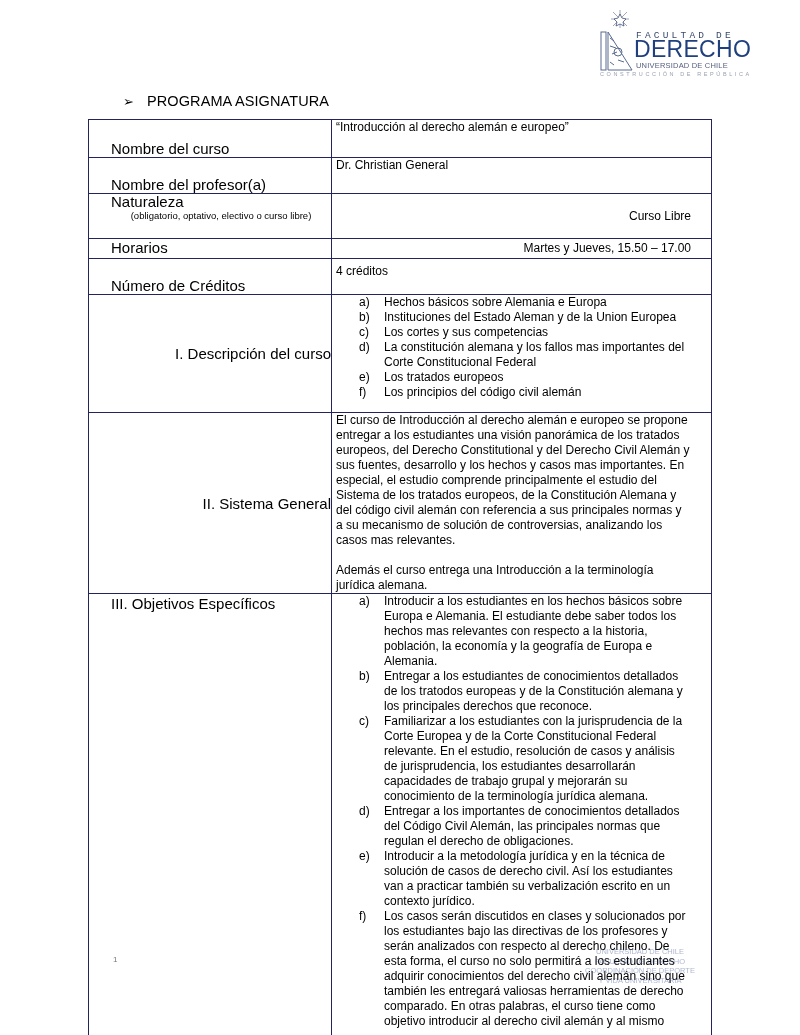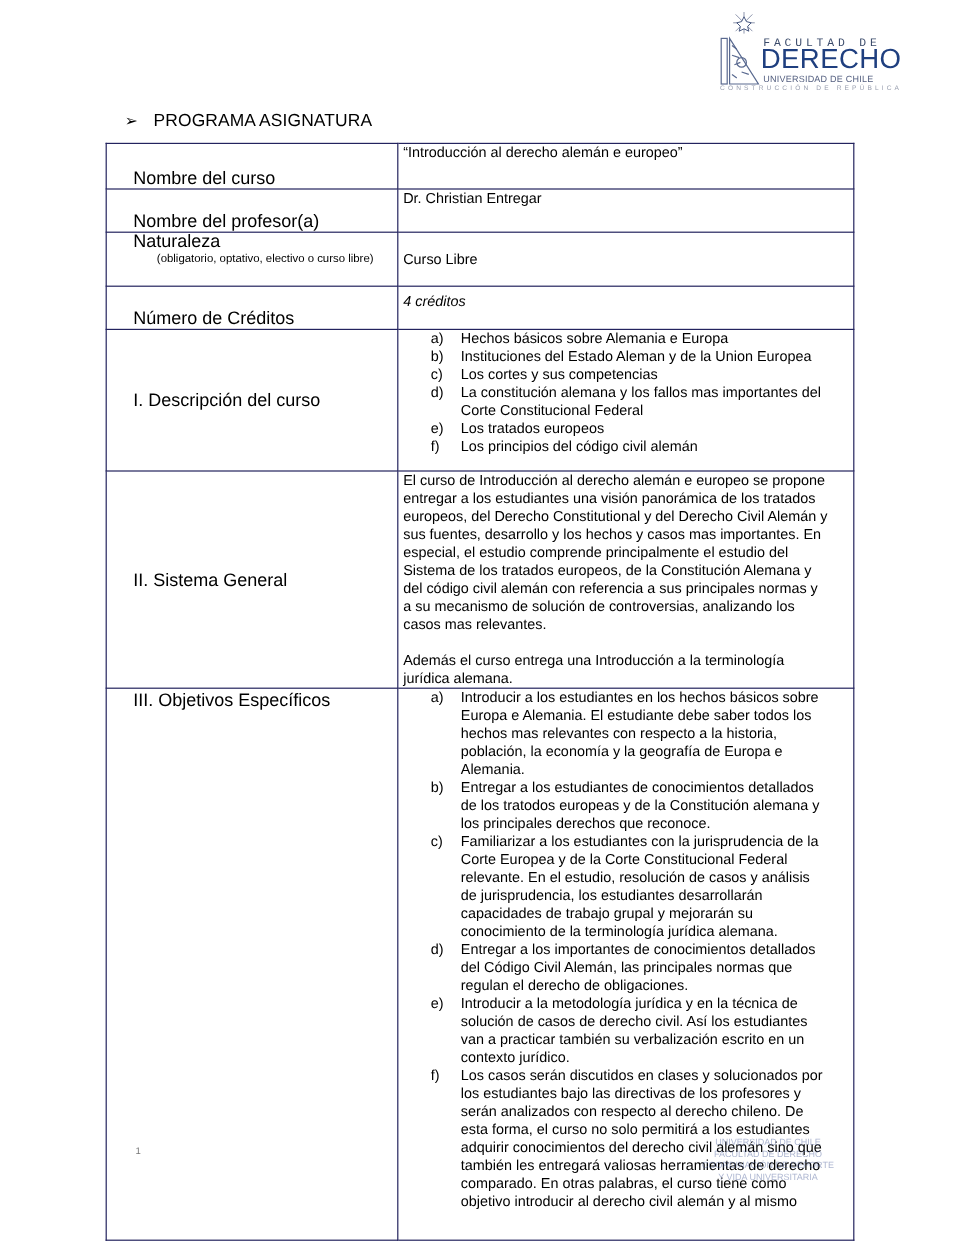--- a/index.html
+++ b/index.html
@@ -19,36 +19,36 @@
   }
   .logo-text-uni {
     position: absolute; left: 38px; top: 53px; font-size: 7.5px; color: #556080;
     white-space: nowrap; letter-spacing: 0.2px;
   }
   .logo-text-sub {
     position: absolute; left: 2px; top: 63px; font-size: 5.5px; color: #9aa0b0;
     white-space: nowrap; letter-spacing: 2.6px;
   }
   .section-heading {
-    position: absolute; left: 104px; top: 93px; font-size: 14.5px; font-weight: normal;
+    position: absolute; left: 123px; top: 93px; font-size: 14.5px; font-weight: normal;
     letter-spacing: 0.1px; white-space: nowrap;
   }
   .section-heading .arrow { display: inline-block; width: 24px; font-size: 13px; }
 
   .tbl {
     position: absolute; left: 88px; top: 119px; width: 624px;
     border-collapse: collapse; table-layout: fixed;
   }
   .tbl td { border: 1.5px solid #23235e; vertical-align: top; padding: 0; }
   .tbl td.lbl { width: 220px; padding-left: 22px; font-size: 15px; }
   .tbl td.val { padding-left: 4px; padding-right: 20px; font-size: 12px; line-height: 15px; }
   .r1 { height: 38px; } .r2 { height: 36px; } .r3 { height: 45px; margin-left: 24px; } .r4 { height: 20px; }
   .r5 { height: 36px; } .r6 { height: 118px; } .r7 { height: 181px; } .r8 { height: 460px; }
   .lbl-bottom { vertical-align: bottom !important; padding-bottom: 2px; }
-  .lbl-mid { vertical-align: middle !important; }
+  .lbl-mid { vertical-align: middle !important; text-align: right; }
   .sub-note { font-size: 9.5px; line-height: 11px; display: block; text-align: center; }
   .big-text { font-size: 13px; line-height: 15.3px; }
 
   ol.alpha { list-style: none; margin: 0; padding: 0 0 0 23px; }
   ol.alpha li { position: relative; padding-left: 25px; }
   ol.alpha li .mk { position: absolute; left: 0; top: 0; }
 
   .desc-list { font-size: 12.5px; line-height: 15px; padding-top: 0; }
   .obj-list { font-size: 13px; line-height: 15.4px; padding-top: 2px; }
 
@@ -90,32 +90,36 @@
 </div>
 
 <table class="tbl">
   <tbody>
       <tr class="r1">
     <td class="lbl lbl-bottom"><span>Nombre del curso</span></td>
     <td class="val">“Introducción al derecho alemán e europeo”</td>
   </tr>
   <tr class="r2">
     <td class="lbl lbl-bottom"><span>Nombre del profesor(a)</span></td>
-    <td class="val">Dr. Christian Entregar</td>
+    <td class="val">Dr. Christian General</td>
   </tr>
   <tr class="r3">
     <td class="lbl" style="line-height:16px;">
       <span>Naturaleza</span>
       <span class="sub-note">(obligatorio, optativo, electivo o curso libre)</span>
     </td>
     <td class="val lbl-mid">Curso Libre</td>
   </tr>
+  <tr class="r4">
+    <td class="lbl" style="line-height:18px;"><span>Horarios</span></td>
+    <td class="val lbl-mid">Martes y Jueves, 15.50 – 17.00</td>
+  </tr>
   <tr class="r5">
     <td class="lbl lbl-bottom"><span>Número de Créditos</span></td>
-    <td class="val" style="padding-top:5px;font-style:italic;">4 créditos</td>
+    <td class="val" style="padding-top:5px;">4 créditos</td>
   </tr>
   <tr class="r6">
     <td class="lbl lbl-mid"><span>I. Descripción del curso</span></td>
     <td class="val desc-list">
       <ol class="alpha" id="desc-list">
             <li><span class="mk">a)</span><span>Hechos básicos sobre Alemania e Europa</span></li>
             <li><span class="mk">b)</span><span>Instituciones del Estado Aleman y de la Union Europea</span></li>
             <li><span class="mk">c)</span><span>Los cortes y sus competencias</span></li>
             <li><span class="mk">d)</span><span>La constitución alemana y los fallos mas importantes del Corte Constitucional Federal</span></li>
             <li><span class="mk">e)</span><span>Los tratados europeos</span></li>

